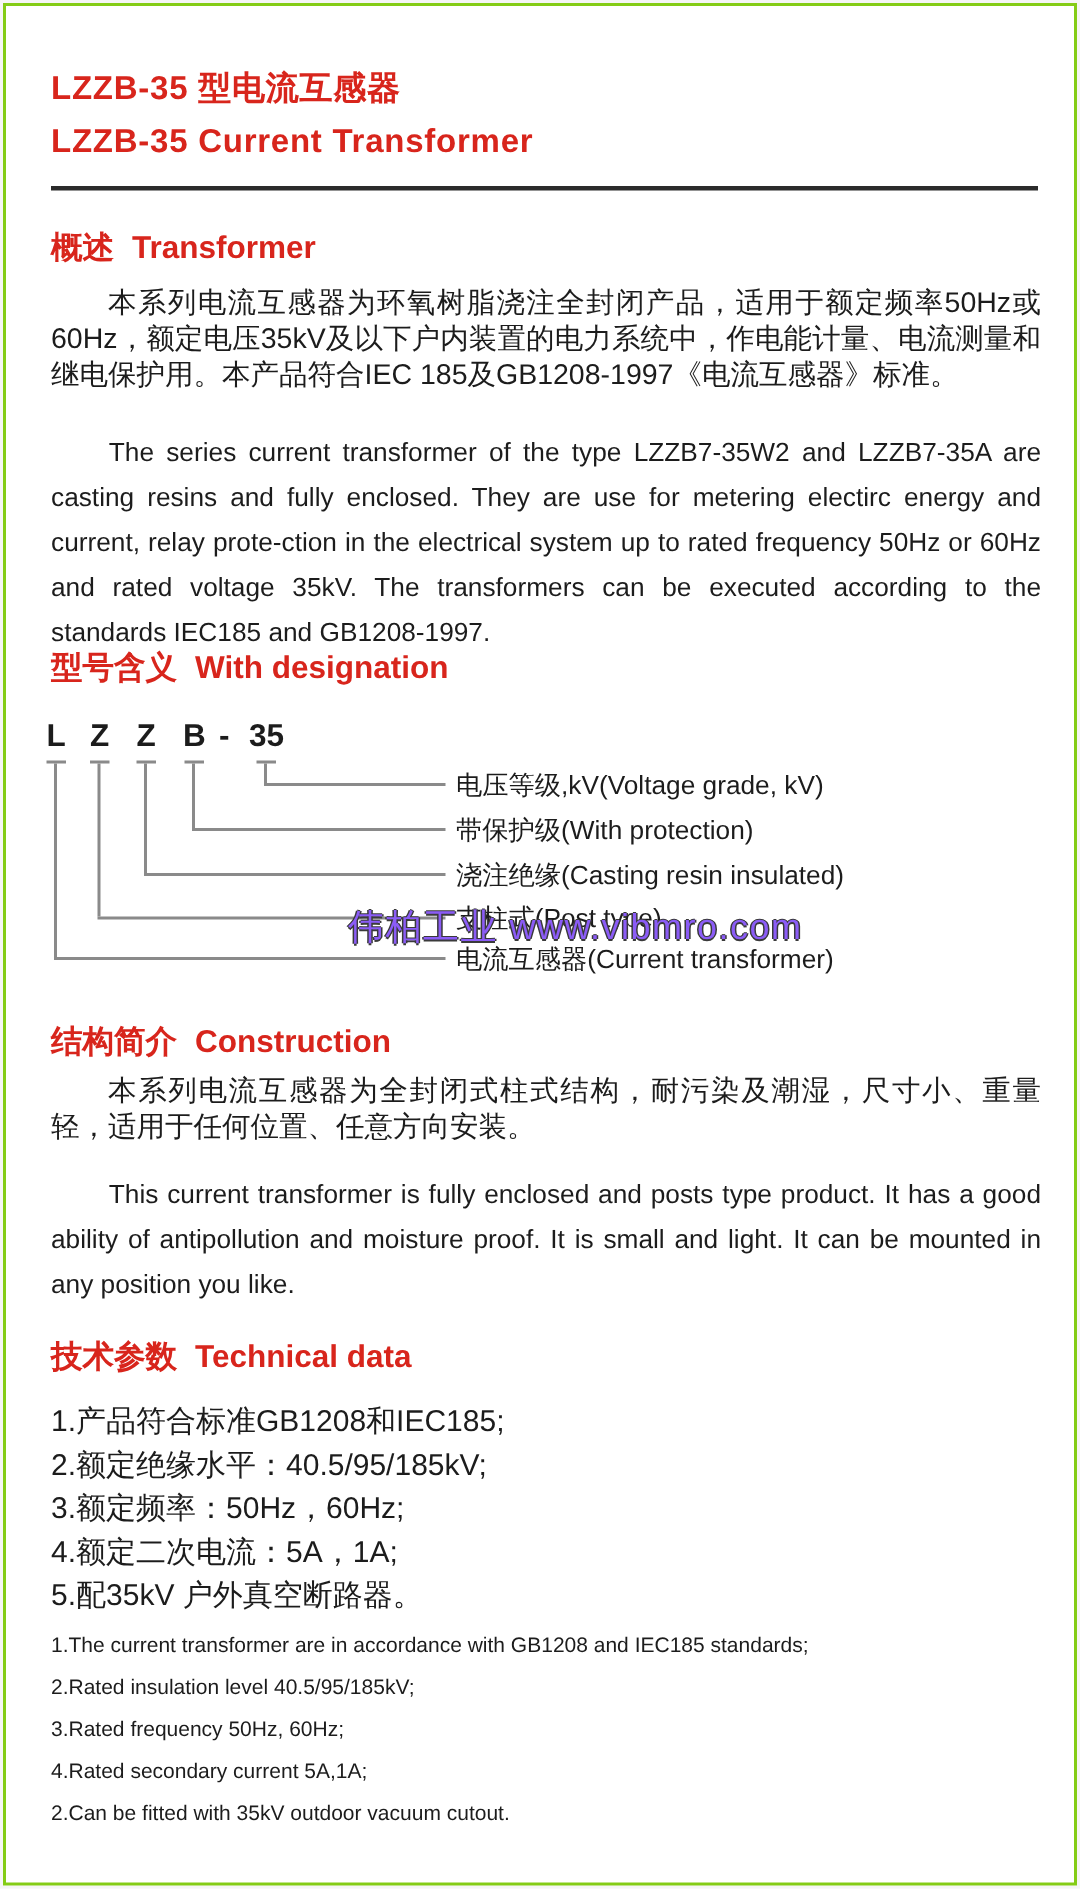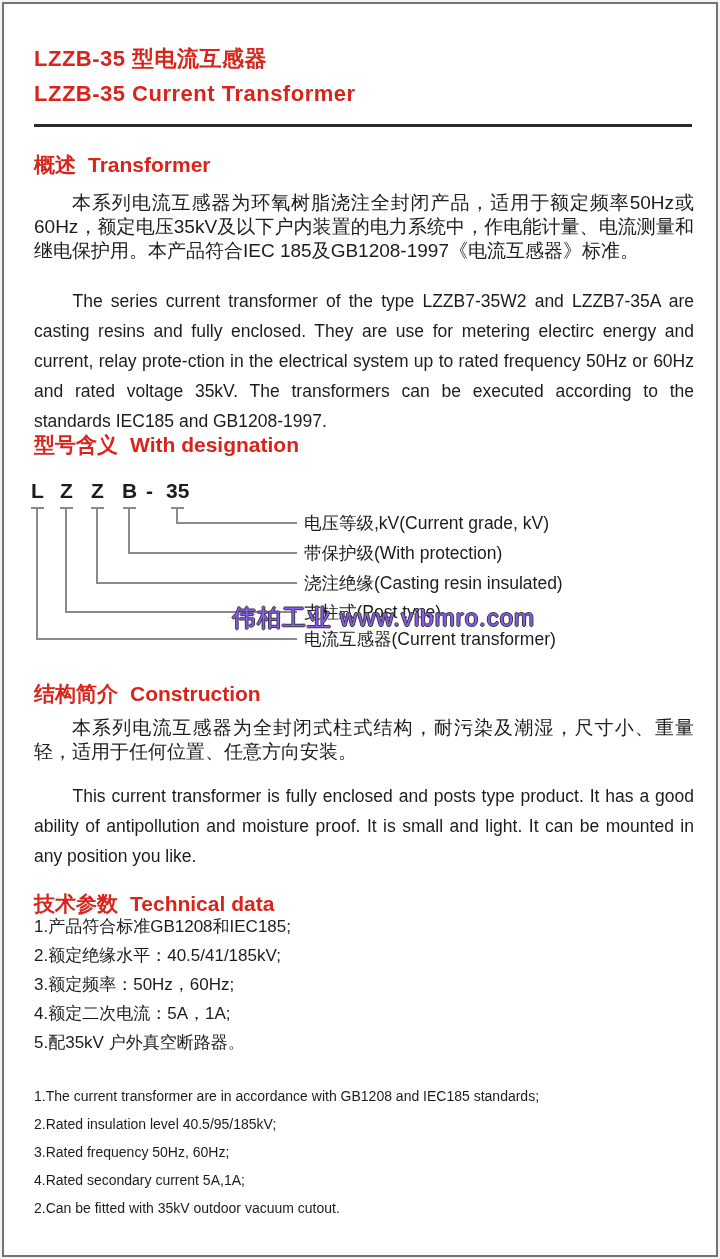--- a/index.html
+++ b/index.html
@@ -4,21 +4,21 @@
 <style>
   * { margin: 0; padding: 0; box-sizing: border-box; }
   html, body { width: 720px; height: 1259px; background: #f5f5f5; }
   body { font-family: "Liberation Sans", "DejaVu Sans", sans-serif; color: #1c1c1c; }
 
   .page {
     position: absolute;
     left: 2px; top: 2px;
     width: 716px; height: 1255px;
     background: #ffffff;
-    border: 2px solid #737373;
+    border: 2px solid #84cc16;
     overflow: hidden;
   }
 
   .abs { position: absolute; }
 
   .title {
     left: 30px;
     font-size: 22px;
     font-weight: bold;
     color: #d8251c;
@@ -102,21 +102,21 @@
     font-size: 24px;
     letter-spacing: 1px;
     white-space: nowrap;
     color: #8b5cf6;
     text-shadow: -1px 0 #3a3a3a, 1px 0 #3a3a3a, 0 -1px #3a3a3a, 0 1px #3a3a3a;
     z-index: 5;
   }
 
   .tech-list { left: 30px; list-style: none; }
   .tech-list li { white-space: nowrap; }
-  .tech-zh { top: 908px; font-size: 17px; }
+  .tech-zh { top: 930px; font-size: 20px; }
   .tech-zh li { line-height: 29px; }
   .tech-en { top: 1078px; font-size: 14px; }
   .tech-en li { line-height: 28px; }
 </style>
 </head>
 <body>
 
 <div class="page">
 
   <div class="abs title title-zh">LZZB-35 型电流互感器</div>
@@ -153,42 +153,42 @@
     <div class="vline" style="left:92px;  height:73px"></div>
     <div class="vline" style="left:61px;  height:102px"></div>
     <div class="vline" style="left:32px;  height:129px"></div>
 
     <div class="hline" style="left:172px; top:48px;  width:121px"></div>
     <div class="hline" style="left:124px; top:78px;  width:169px"></div>
     <div class="hline" style="left:92px;  top:108px; width:201px"></div>
     <div class="hline" style="left:61px;  top:137px; width:232px"></div>
     <div class="hline" style="left:32px;  top:164px; width:261px"></div>
 
-    <div class="dg-label" style="top:37px">电压等级,kV(Current grade, kV)</div>
+    <div class="dg-label" style="top:37px">电压等级,kV(Voltage grade, kV)</div>
     <div class="dg-label" style="top:67px">带保护级(With protection)</div>
     <div class="dg-label" style="top:97px">浇注绝缘(Casting resin insulated)</div>
     <div class="dg-label" style="top:126px">支柱式(Post type)</div>
     <div class="dg-label" style="top:153px">电流互感器(Current transformer)</div>
 
     <div class="watermark">伟柏工业 www.vibmro.com</div>
   </div>
 
   <div class="abs sec-heading" style="top:676px">
     <span>结构简介</span><span class="en">Construction</span>
   </div>
   <div class="abs para para-zh" style="top:712px">本系列电流互感器为全封闭式柱式结构，耐污染及潮湿，尺寸小、重量轻，适用于任何位置、任意方向安装。</div>
   <div class="abs sec-heading" style="top:886px">
     <span>技术参数</span><span class="en">Technical data</span>
   </div>
 
   <div class="abs para para-en" style="top:777px">This current transformer is fully enclosed and posts type product. It has a good ability of antipollution and moisture proof. It is small and light. It can be mounted in any position you like.</div>
 
   <ul class="abs tech-list tech-zh">
     <li>1.产品符合标准GB1208和IEC185;</li>
-    <li>2.额定绝缘水平：40.5/41/185kV;</li>
+    <li>2.额定绝缘水平：40.5/95/185kV;</li>
     <li>3.额定频率：50Hz，60Hz;</li>
     <li>4.额定二次电流：5A，1A;</li>
     <li>5.配35kV 户外真空断路器。</li>
   </ul>
 
   <ul class="abs tech-list tech-en">
     <li>1.The current transformer are in accordance with GB1208 and IEC185 standards;</li>
     <li>2.Rated insulation level 40.5/95/185kV;</li>
     <li>3.Rated frequency 50Hz, 60Hz;</li>
     <li>4.Rated secondary current 5A,1A;</li>

